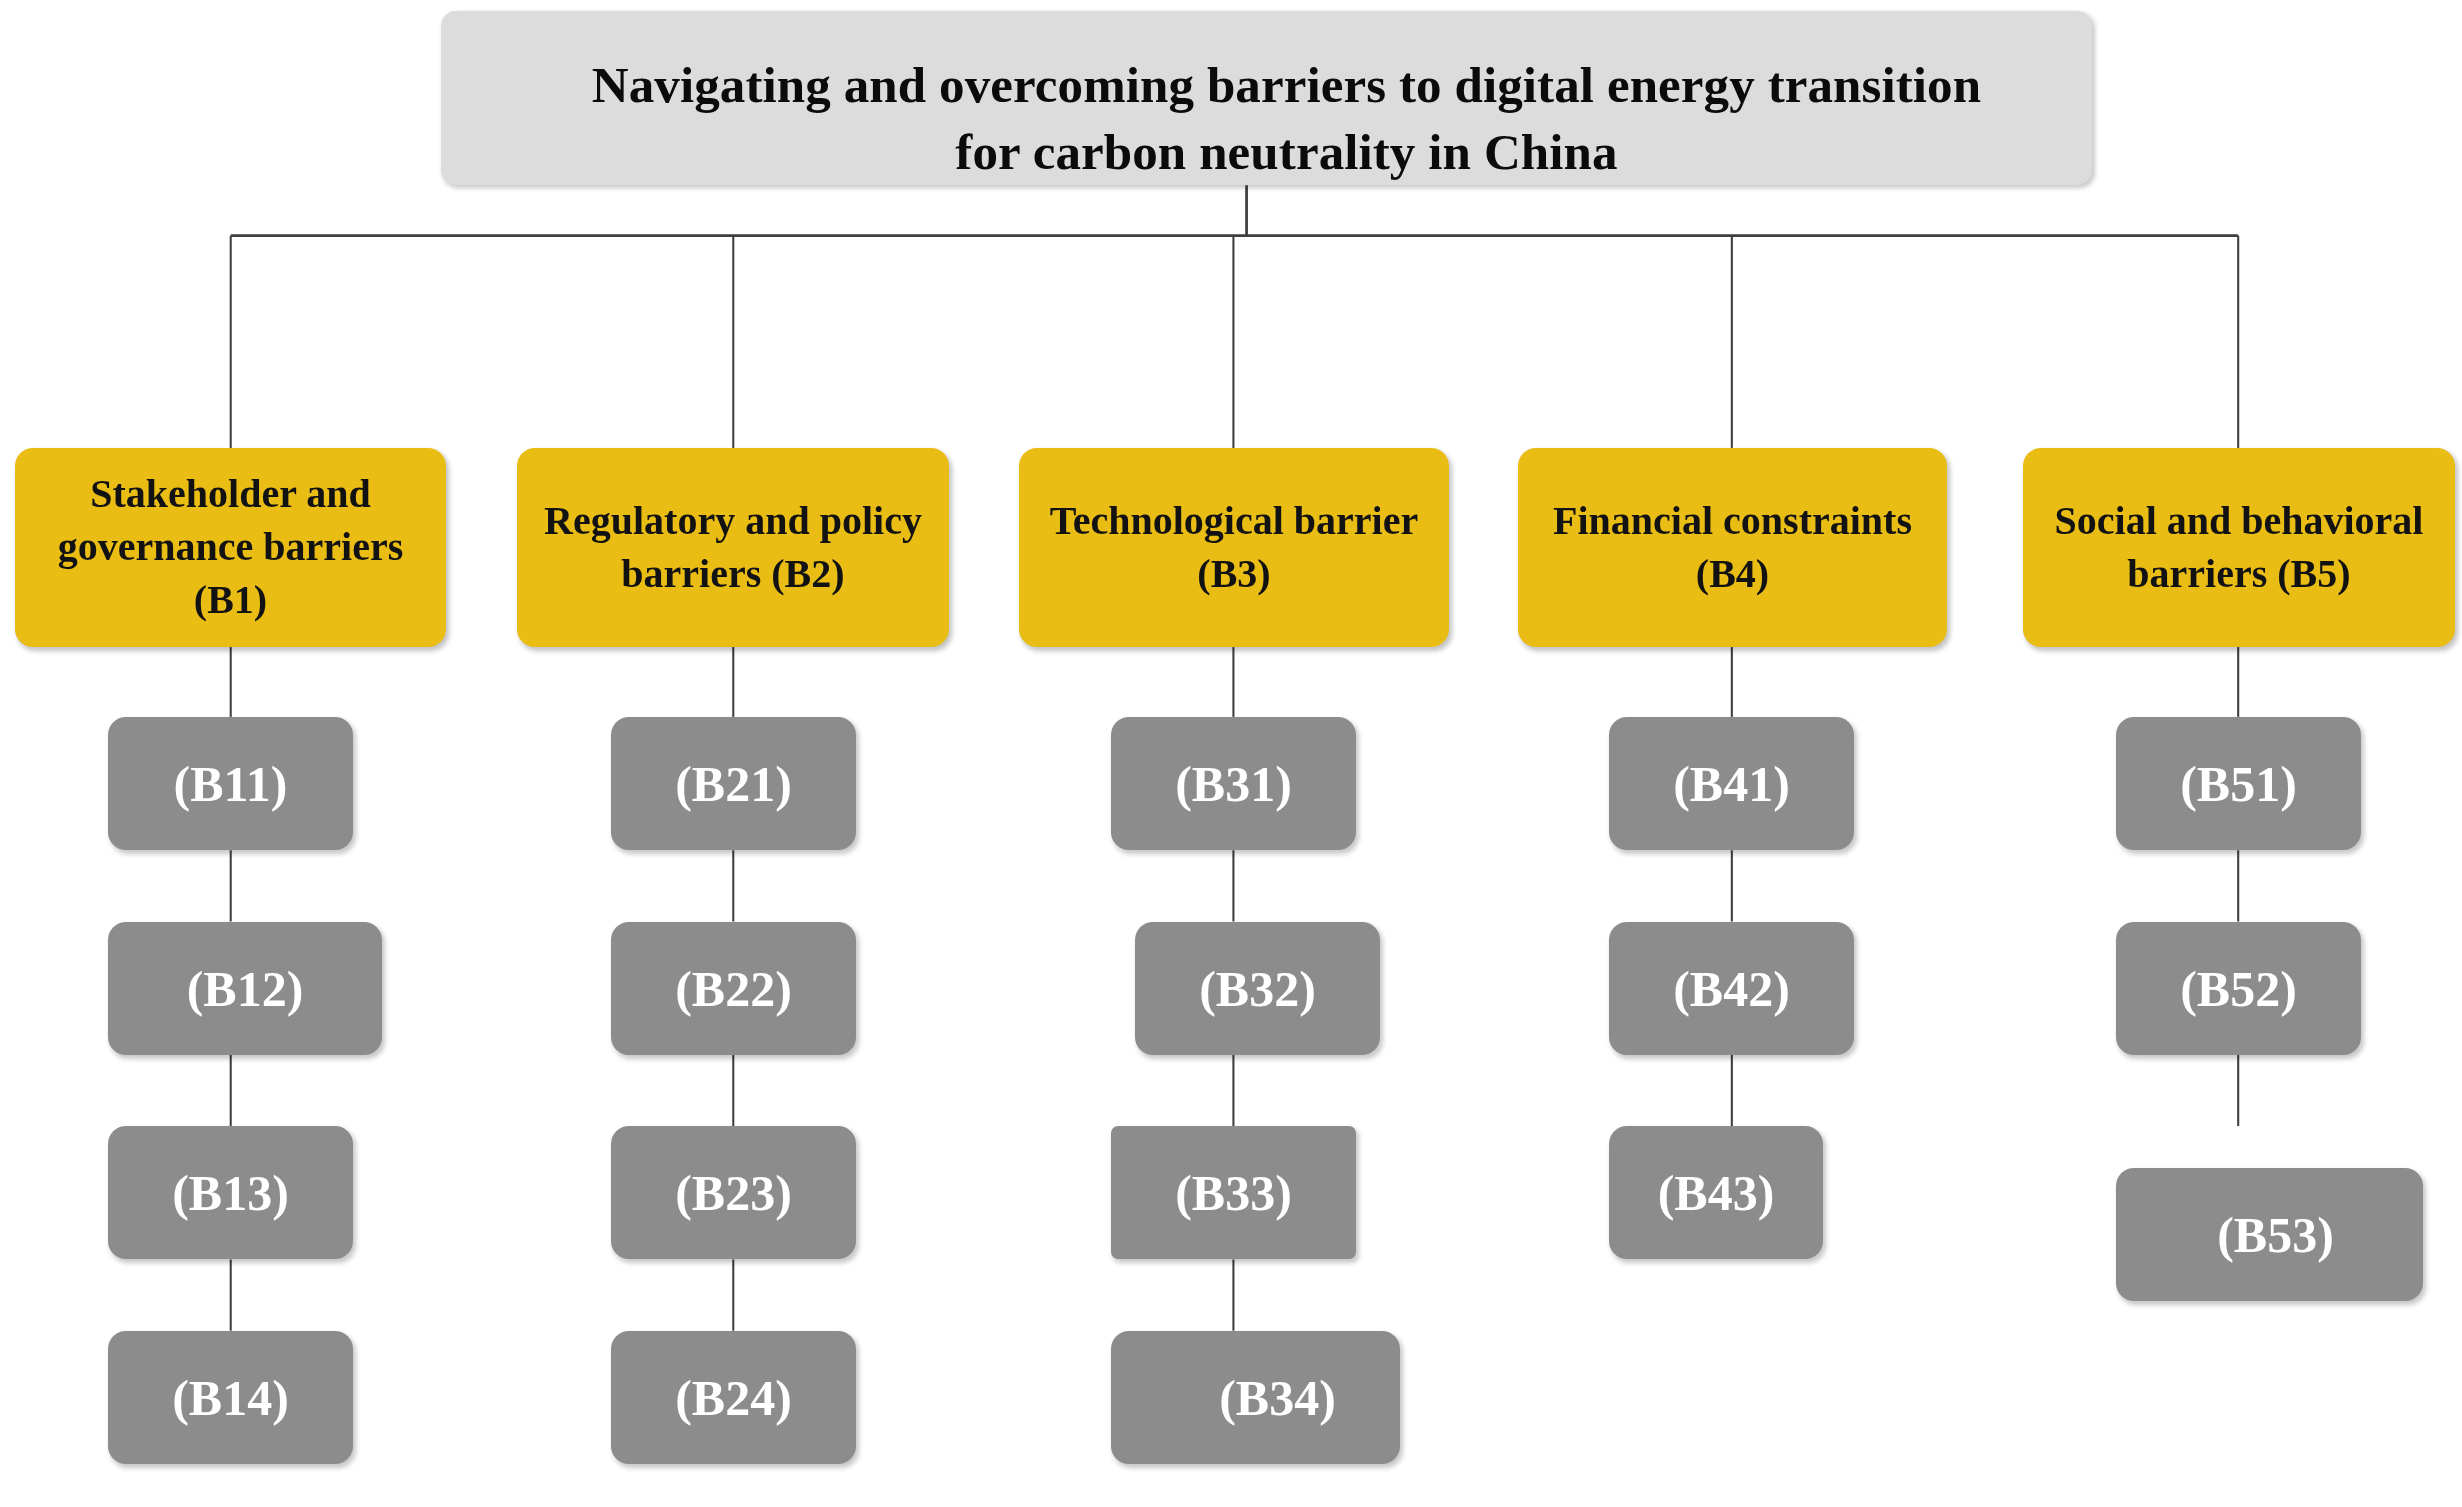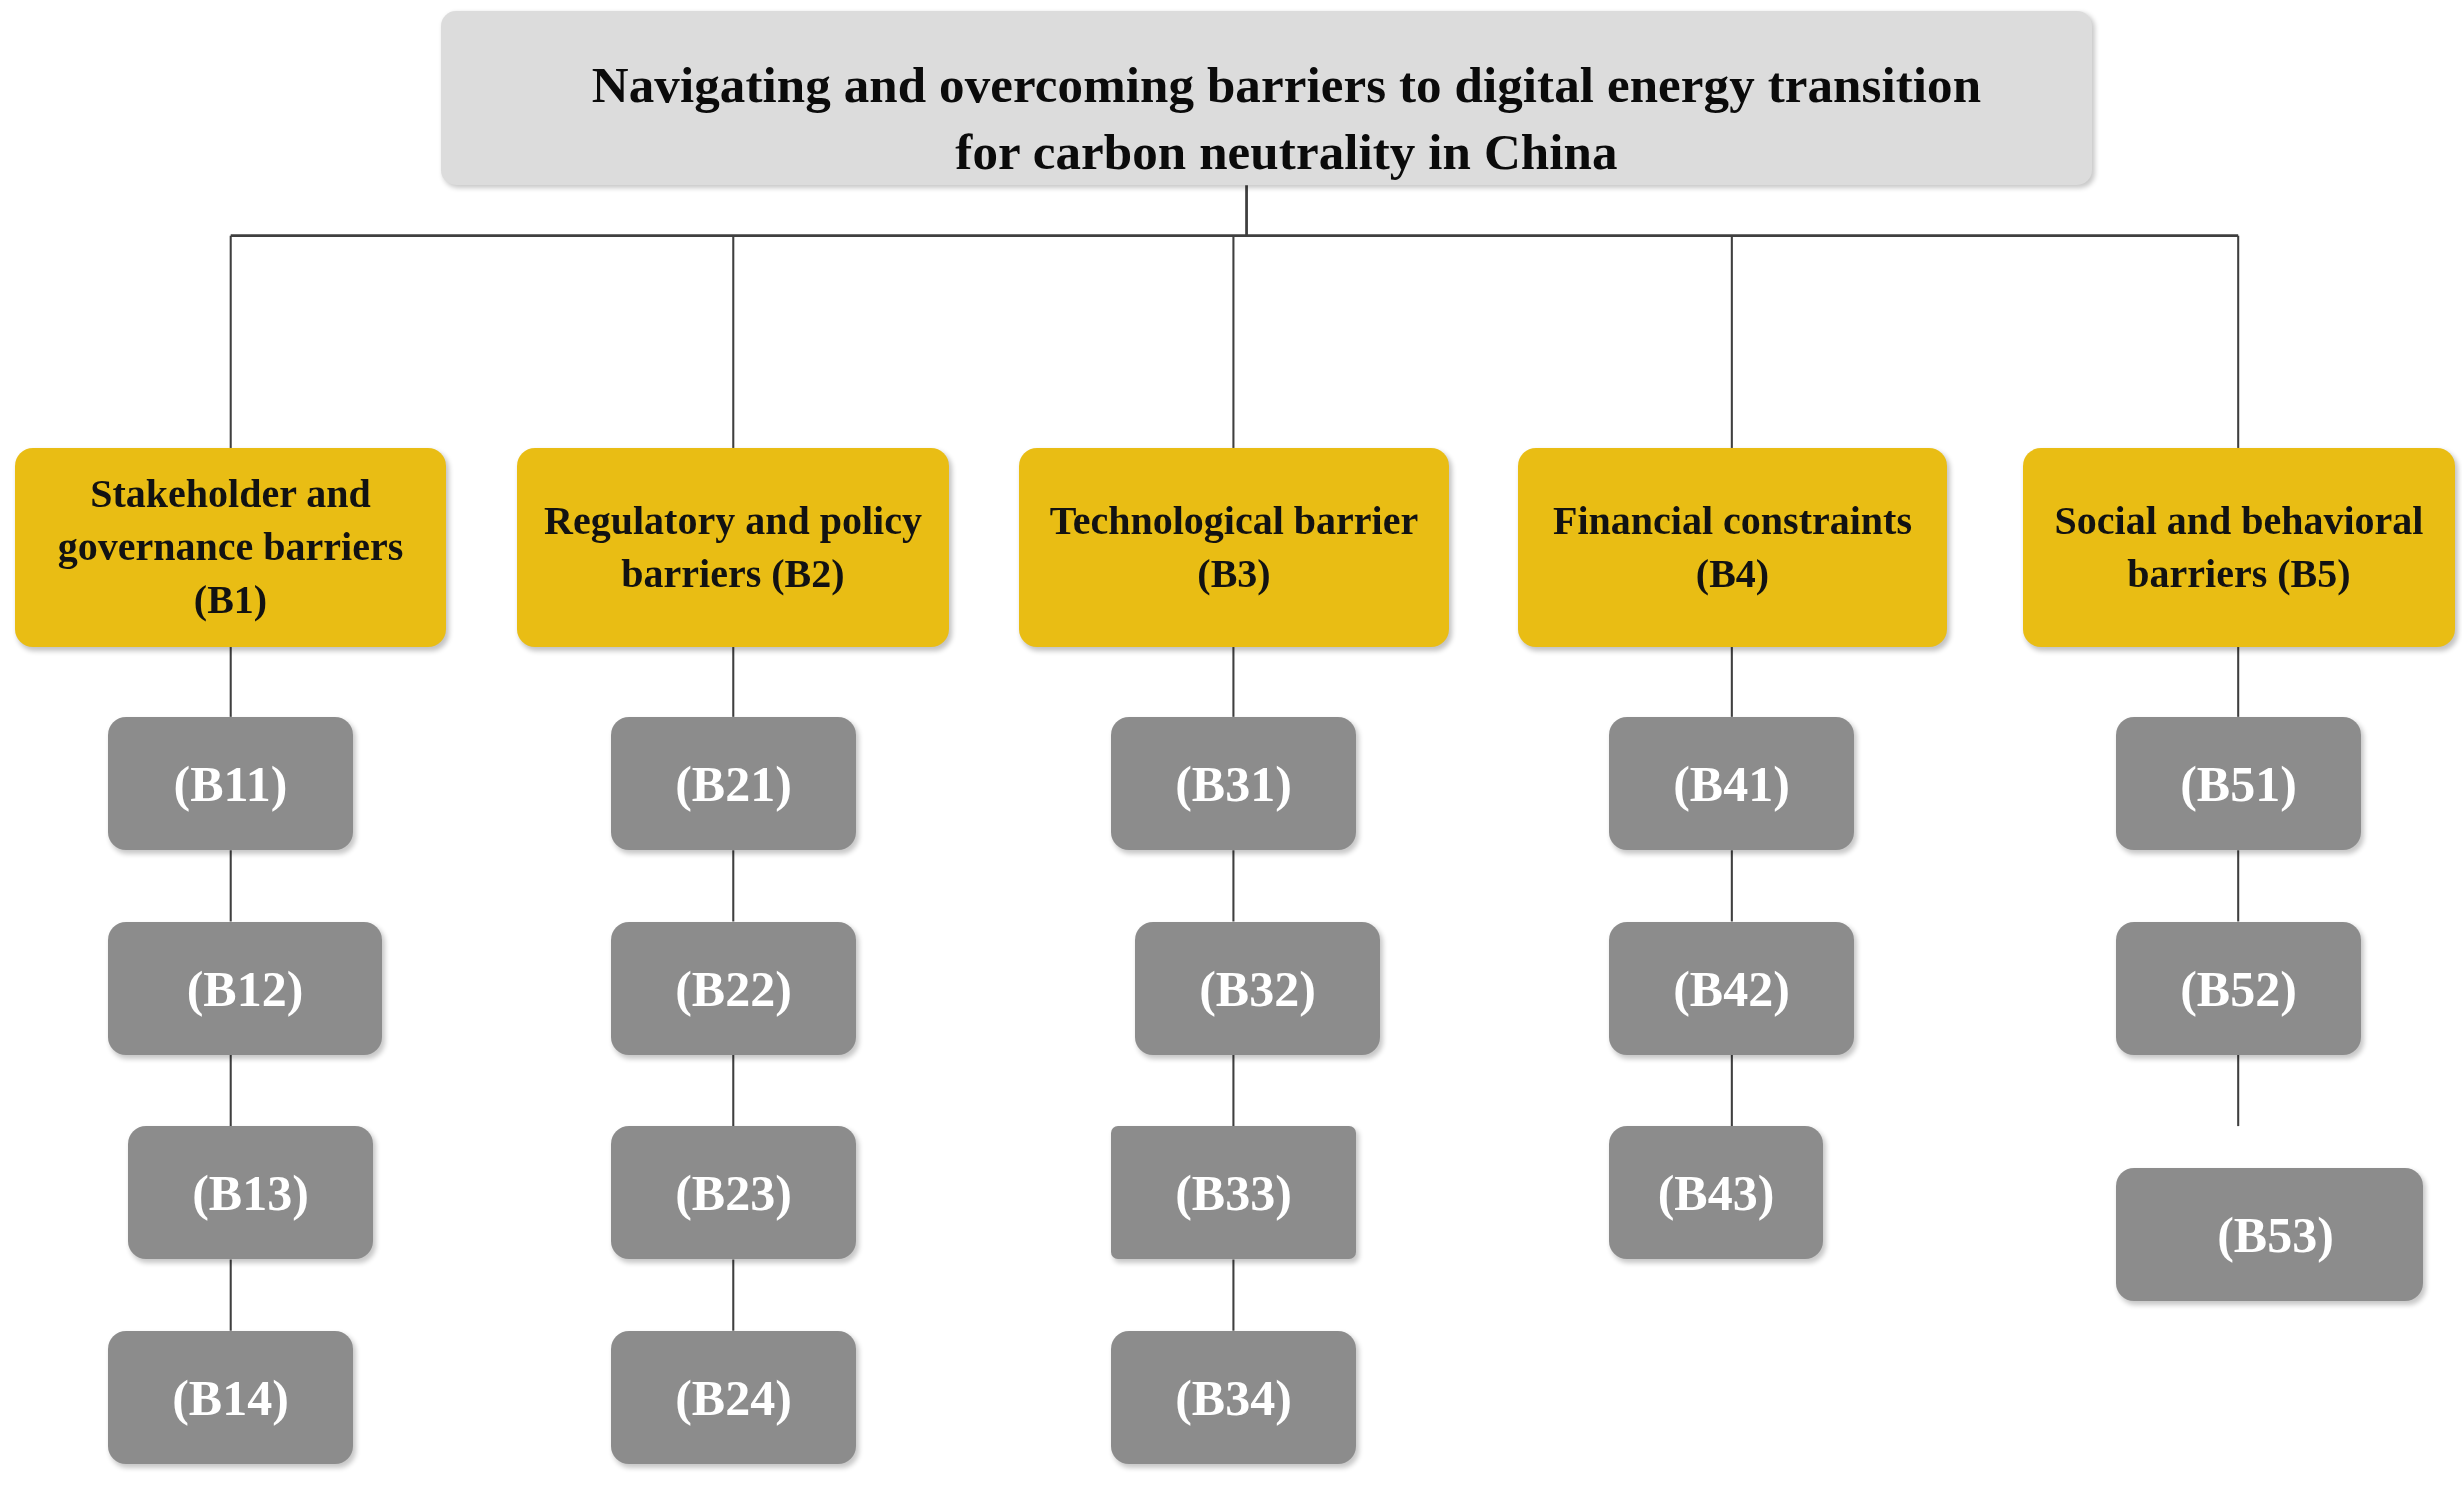--- a/index.html
+++ b/index.html
@@ -139,21 +139,21 @@
   <div id="nodes">
       <div class="cat-box" style="left: 15px; width: 431px;">
         <div class="cat-text"><span>Stakeholder and</span><br><span>governance barriers</span><br><span>(B1)</span></div>
       </div>
       <div class="sub-box" style="left: 108px; width: 245px; top: 717px;">
         <div class="sub-text">(B11)</div>
       </div>
       <div class="sub-box" style="left: 108px; width: 274px; top: 922px;">
         <div class="sub-text">(B12)</div>
       </div>
-      <div class="sub-box" style="left: 108px; width: 245px; top: 1126px; margin-left: 20px;">
+      <div class="sub-box" style="left: 108px; width: 245px; top: 1126px;">
         <div class="sub-text">(B13)</div>
       </div>
       <div class="sub-box" style="left: 108px; width: 245px; top: 1331px;">
         <div class="sub-text">(B14)</div>
       </div>
       <div class="cat-box" style="left: 517px; width: 432px;">
         <div class="cat-text"><span>Regulatory and policy</span><br><span>barriers (B2)</span></div>
       </div>
       <div class="sub-box" style="left: 611px; width: 245px; top: 717px;">
         <div class="sub-text">(B21)</div>
@@ -172,21 +172,21 @@
       </div>
       <div class="sub-box" style="left: 1111px; width: 245px; top: 717px;">
         <div class="sub-text">(B31)</div>
       </div>
       <div class="sub-box" style="left: 1111px; width: 245px; top: 922px; margin-left: 24px;">
         <div class="sub-text">(B32)</div>
       </div>
       <div class="sub-box" style="left: 1111px; width: 245px; top: 1126px; border-radius: 7px;">
         <div class="sub-text">(B33)</div>
       </div>
-      <div class="sub-box" style="left: 1111px; width: 245px; top: 1331px;">
+      <div class="sub-box" style="left: 1111px; width: 245px; top: 1331px; padding-left: 44px;">
         <div class="sub-text">(B34)</div>
       </div>
       <div class="cat-box" style="left: 1518px; width: 429px;">
         <div class="cat-text"><span>Financial constraints</span><br><span>(B4)</span></div>
       </div>
       <div class="sub-box" style="left: 1609px; width: 245px; top: 717px;">
         <div class="sub-text">(B41)</div>
       </div>
       <div class="sub-box" style="left: 1609px; width: 245px; top: 922px;">
         <div class="sub-text">(B42)</div>

